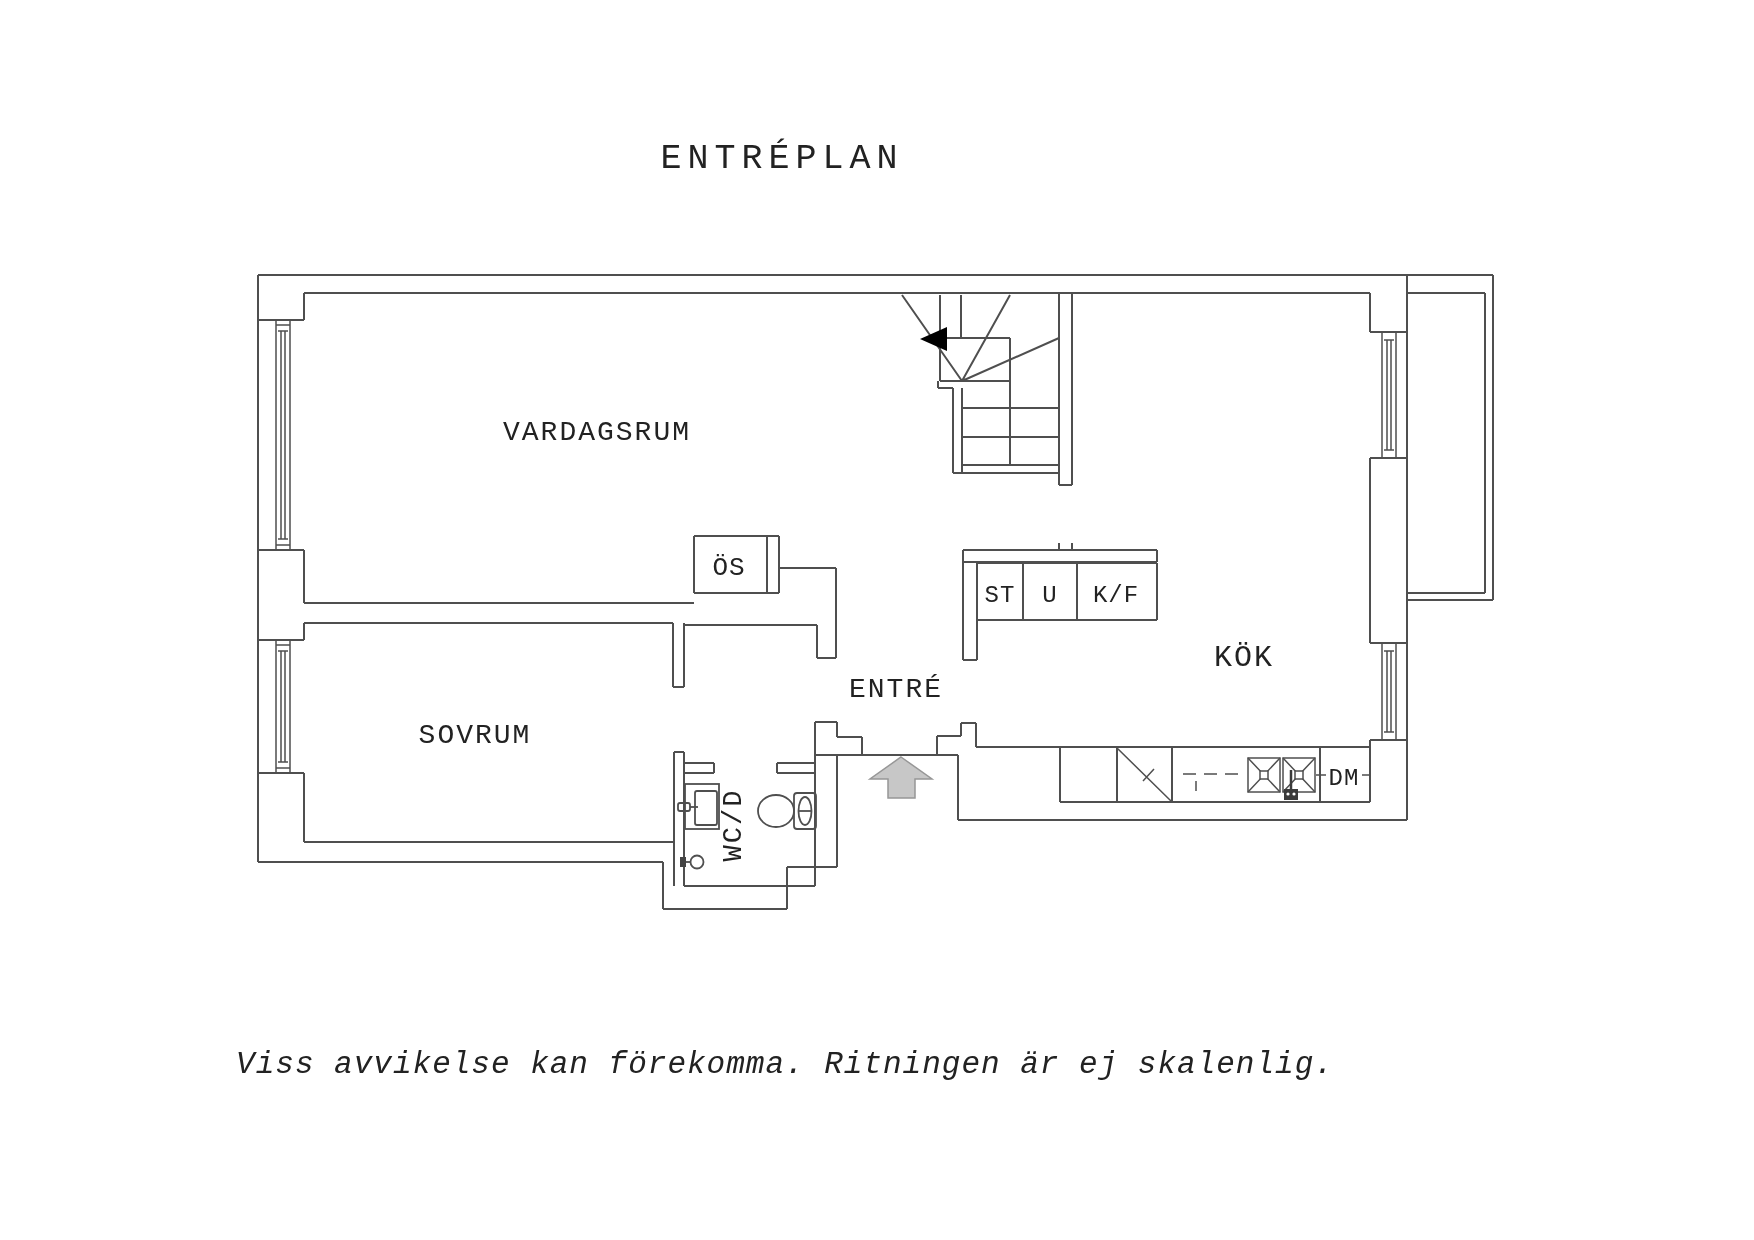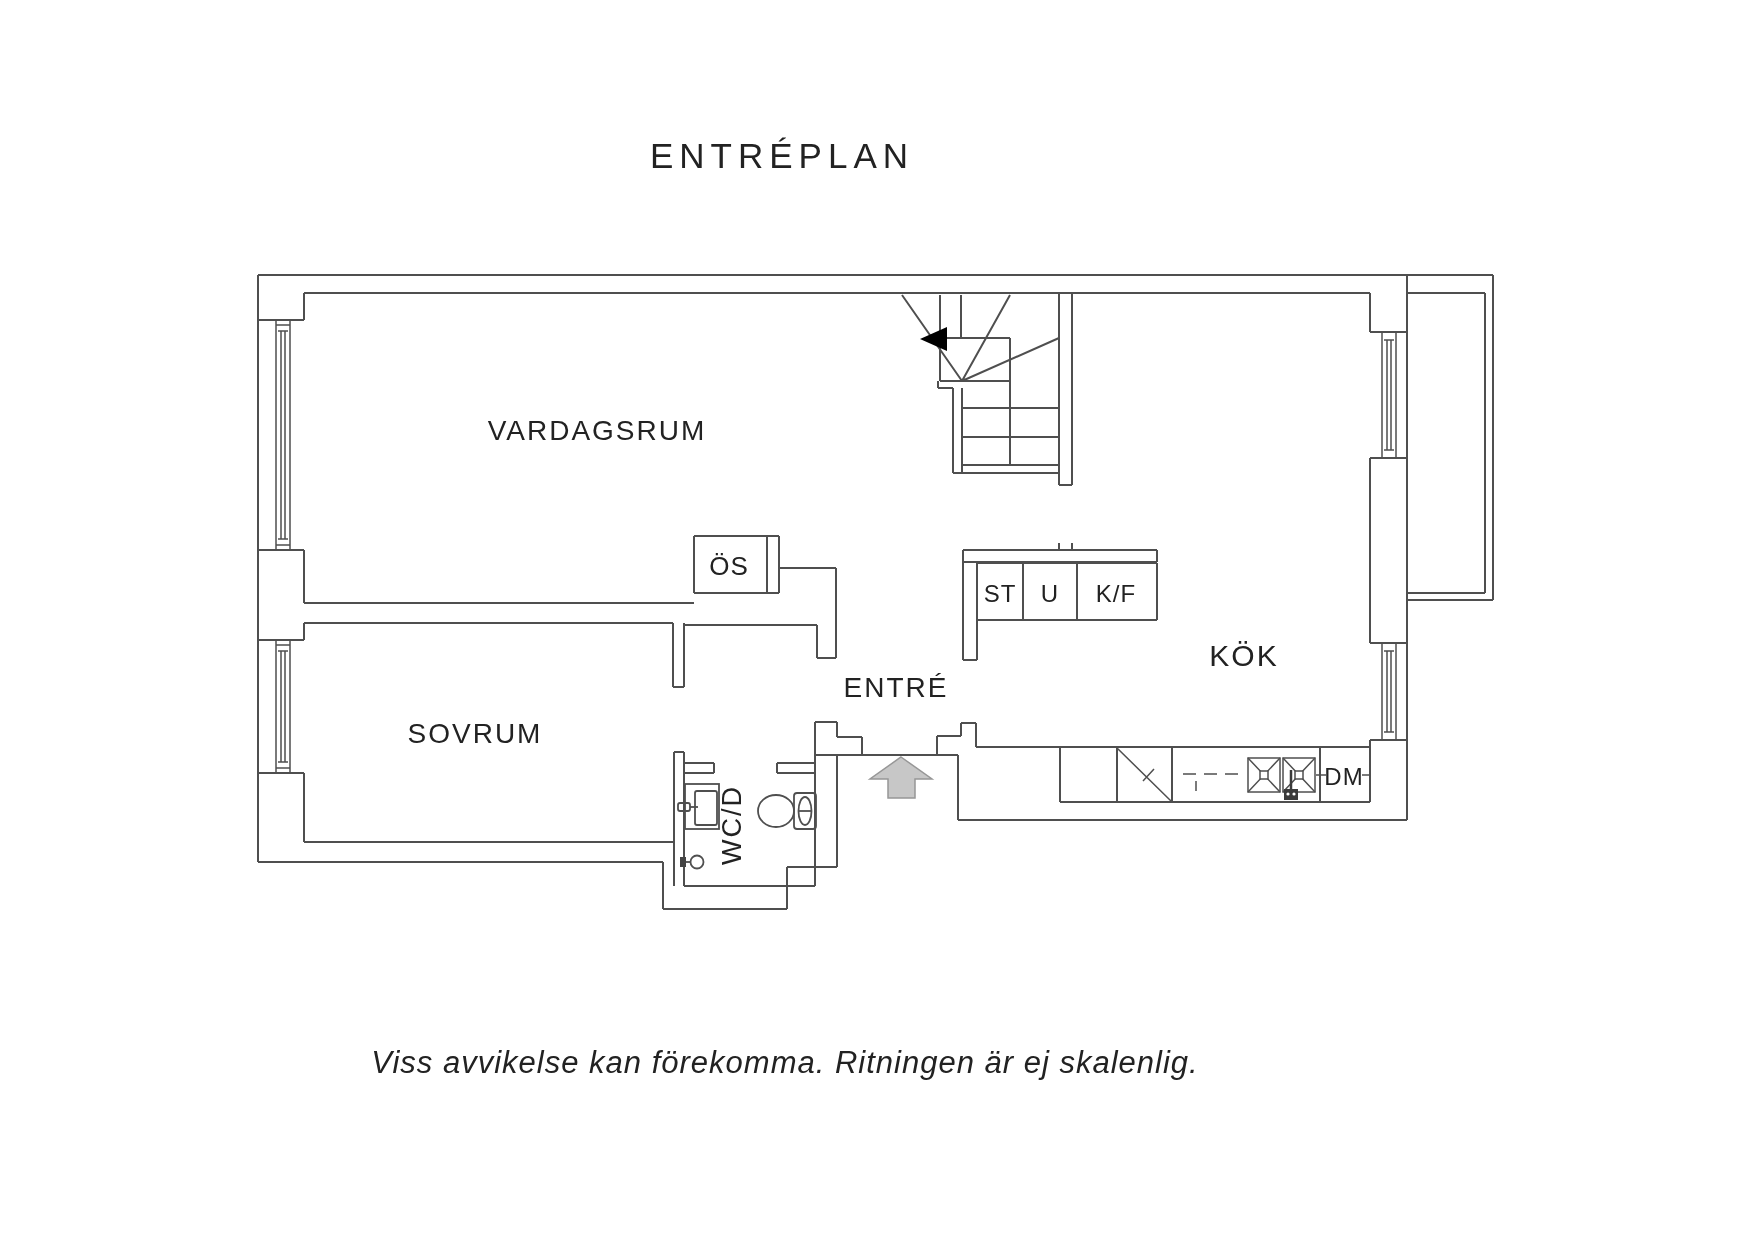--- a/index.html
+++ b/index.html
@@ -1,20 +1,20 @@
 <!DOCTYPE html>
 <html><head>
 <meta charset="utf-8">
 <style>
   html,body{margin:0;padding:0;background:#ffffff;}
   .page{
     position:relative;
     width:1754px;height:1240px;
     background:#ffffff;
-    font-family:Liberation Sans, sans-serif;
+    font-family:Liberation Mono, monospace;
     overflow:hidden;
     text-align:center;
   }
   svg{position:absolute;top:0;left:0;}
   .walls{stroke:#4f4f4f;stroke-width:2;fill:none;}
   .thin{stroke:#4f4f4f;stroke-width:1.5;fill:none;}
   .fixture{stroke:#4f4f4f;stroke-width:1.8;fill:none;}
   text{fill:#222222;}
   .roomlabel{font-size:28px;letter-spacing:2px;}
   .smalllabel{font-size:24px;letter-spacing:1px;}

